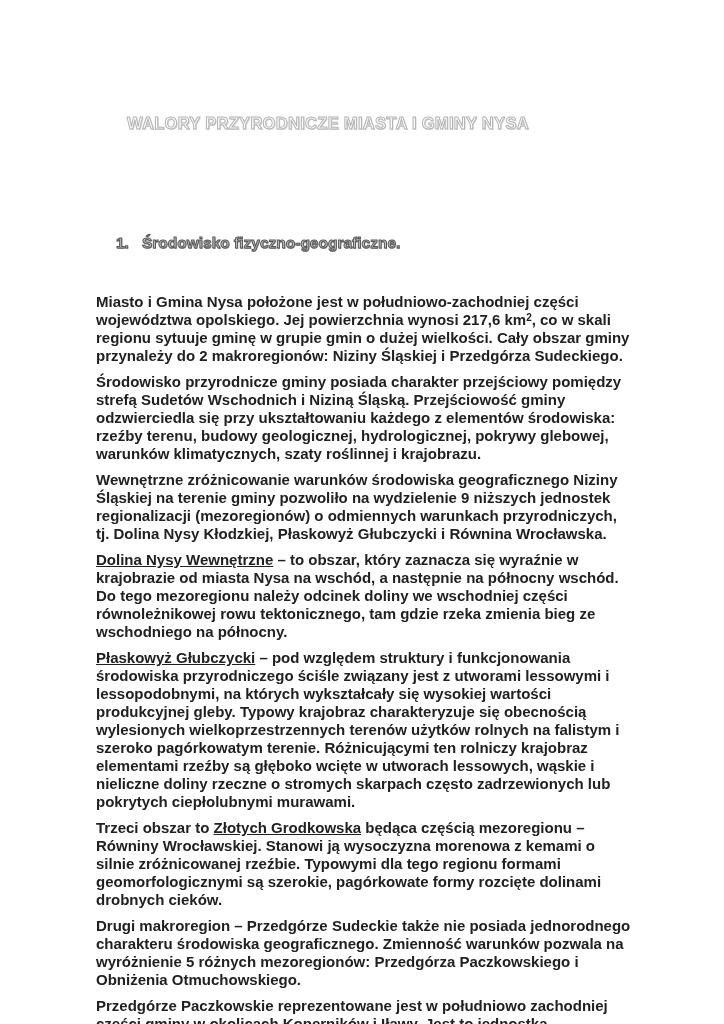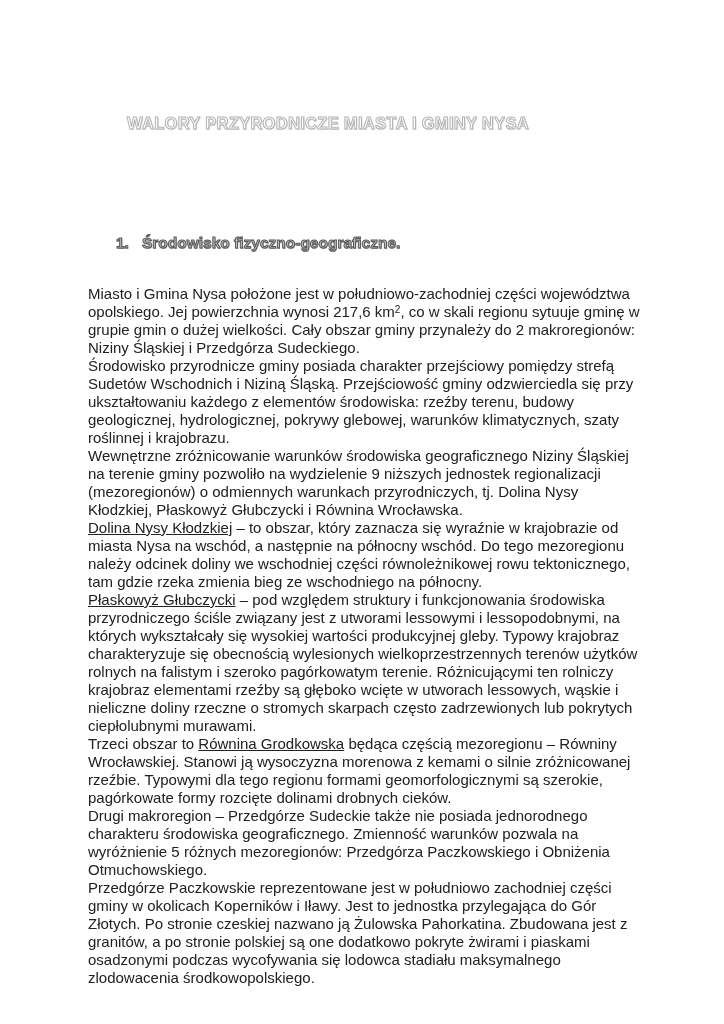--- a/index.html
+++ b/index.html
@@ -47,22 +47,23 @@
     position: absolute;
     left: 88px;
     top: 285px;
     width: 553px;
     font-size: 15px;
     line-height: 18px;
     color: #212121;
     text-align: left;
   }
   .body-text p {
-    margin: 0;
+    margin: 8px;
     padding: 0;
+    font-weight: bold;
   }
   .body-text .u {
     text-decoration: underline;
   }
   .body-text sup {
     font-size: 10px;
     line-height: 0;
     vertical-align: 4px;
   }
 </style>
@@ -74,20 +75,20 @@
   <div class="doc-title">WALORY PRZYRODNICZE MIASTA I GMINY NYSA</div>
 
   <div class="section-heading">
     <span class="num">1.</span><span>Środowisko fizyczno-geograficzne.</span>
   </div>
 
   <div class="body-text">
       <p><span>Miasto i Gmina Nysa położone jest w południowo-zachodniej części województwa opolskiego. Jej powierzchnia wynosi 217,6 km</span><sup>2</sup><span>, co w skali regionu sytuuje gminę w grupie gmin o dużej wielkości. Cały obszar gminy przynależy do 2 makroregionów: Niziny Śląskiej i Przedgórza Sudeckiego.</span></p>
       <p><span>Środowisko przyrodnicze gminy posiada charakter przejściowy pomiędzy strefą Sudetów Wschodnich i Niziną Śląską. Przejściowość gminy odzwierciedla się przy ukształtowaniu każdego z elementów środowiska: rzeźby terenu, budowy geologicznej, hydrologicznej, pokrywy glebowej, warunków klimatycznych, szaty roślinnej i krajobrazu.</span></p>
       <p><span>Wewnętrzne zróżnicowanie warunków środowiska geograficznego Niziny Śląskiej na terenie gminy pozwoliło na wydzielenie 9 niższych jednostek regionalizacji (mezoregionów) o odmiennych warunkach przyrodniczych, tj. Dolina Nysy Kłodzkiej, Płaskowyż Głubczycki i Równina Wrocławska.</span></p>
-      <p><span class="u">Dolina Nysy Kłodzkiej</span><span> – to obszar, który zaznacza się wyraźnie w krajobrazie od miasta Nysa na wschód, a następnie na północny wschód. Do tego mezoregionu należy odcinek doliny we wschodniej części równoleżnikowej rowu tektonicznego, tam gdzie rzeka zmienia bieg ze wschodniego na północny.</span></p>
+      <p><span class="u">Dolina Nysy Wewnętrzne</span><span> – to obszar, który zaznacza się wyraźnie w krajobrazie od miasta Nysa na wschód, a następnie na północny wschód. Do tego mezoregionu należy odcinek doliny we wschodniej części równoleżnikowej rowu tektonicznego, tam gdzie rzeka zmienia bieg ze wschodniego na północny.</span></p>
       <p><span class="u">Płaskowyż Głubczycki</span><span> – pod względem struktury i funkcjonowania środowiska przyrodniczego ściśle związany jest z utworami lessowymi i lessopodobnymi, na których wykształcały się wysokiej wartości produkcyjnej gleby. Typowy krajobraz charakteryzuje się obecnością wylesionych wielkoprzestrzennych terenów użytków rolnych na falistym i szeroko pagórkowatym terenie. Różnicującymi ten rolniczy krajobraz elementami rzeźby są głęboko wcięte w utworach lessowych, wąskie i nieliczne doliny rzeczne o stromych skarpach często zadrzewionych lub pokrytych ciepłolubnymi murawami.</span></p>
-      <p><span>Trzeci obszar to </span><span class="u">Równina Grodkowska</span><span> będąca częścią mezoregionu – Równiny Wrocławskiej. Stanowi ją wysoczyzna morenowa z kemami o silnie zróżnicowanej rzeźbie. Typowymi dla tego regionu formami geomorfologicznymi są szerokie, pagórkowate formy rozcięte dolinami drobnych cieków.</span></p>
+      <p><span>Trzeci obszar to </span><span class="u">Złotych Grodkowska</span><span> będąca częścią mezoregionu – Równiny Wrocławskiej. Stanowi ją wysoczyzna morenowa z kemami o silnie zróżnicowanej rzeźbie. Typowymi dla tego regionu formami geomorfologicznymi są szerokie, pagórkowate formy rozcięte dolinami drobnych cieków.</span></p>
       <p><span>Drugi makroregion – Przedgórze Sudeckie także nie posiada jednorodnego charakteru środowiska geograficznego. Zmienność warunków pozwala na wyróżnienie 5 różnych mezoregionów: Przedgórza Paczkowskiego i Obniżenia Otmuchowskiego.</span></p>
       <p><span>Przedgórze Paczkowskie reprezentowane jest w południowo zachodniej części gminy w okolicach Koperników i Iławy. Jest to jednostka przylegająca do Gór Złotych. Po stronie czeskiej nazwano ją Żulowska Pahorkatina. Zbudowana jest z granitów, a po stronie polskiej są one dodatkowo pokryte żwirami i piaskami osadzonymi podczas wycofywania się lodowca stadiału maksymalnego zlodowacenia środkowopolskiego.</span></p>
     </div>
 
 </div>
 
 </body></html>

